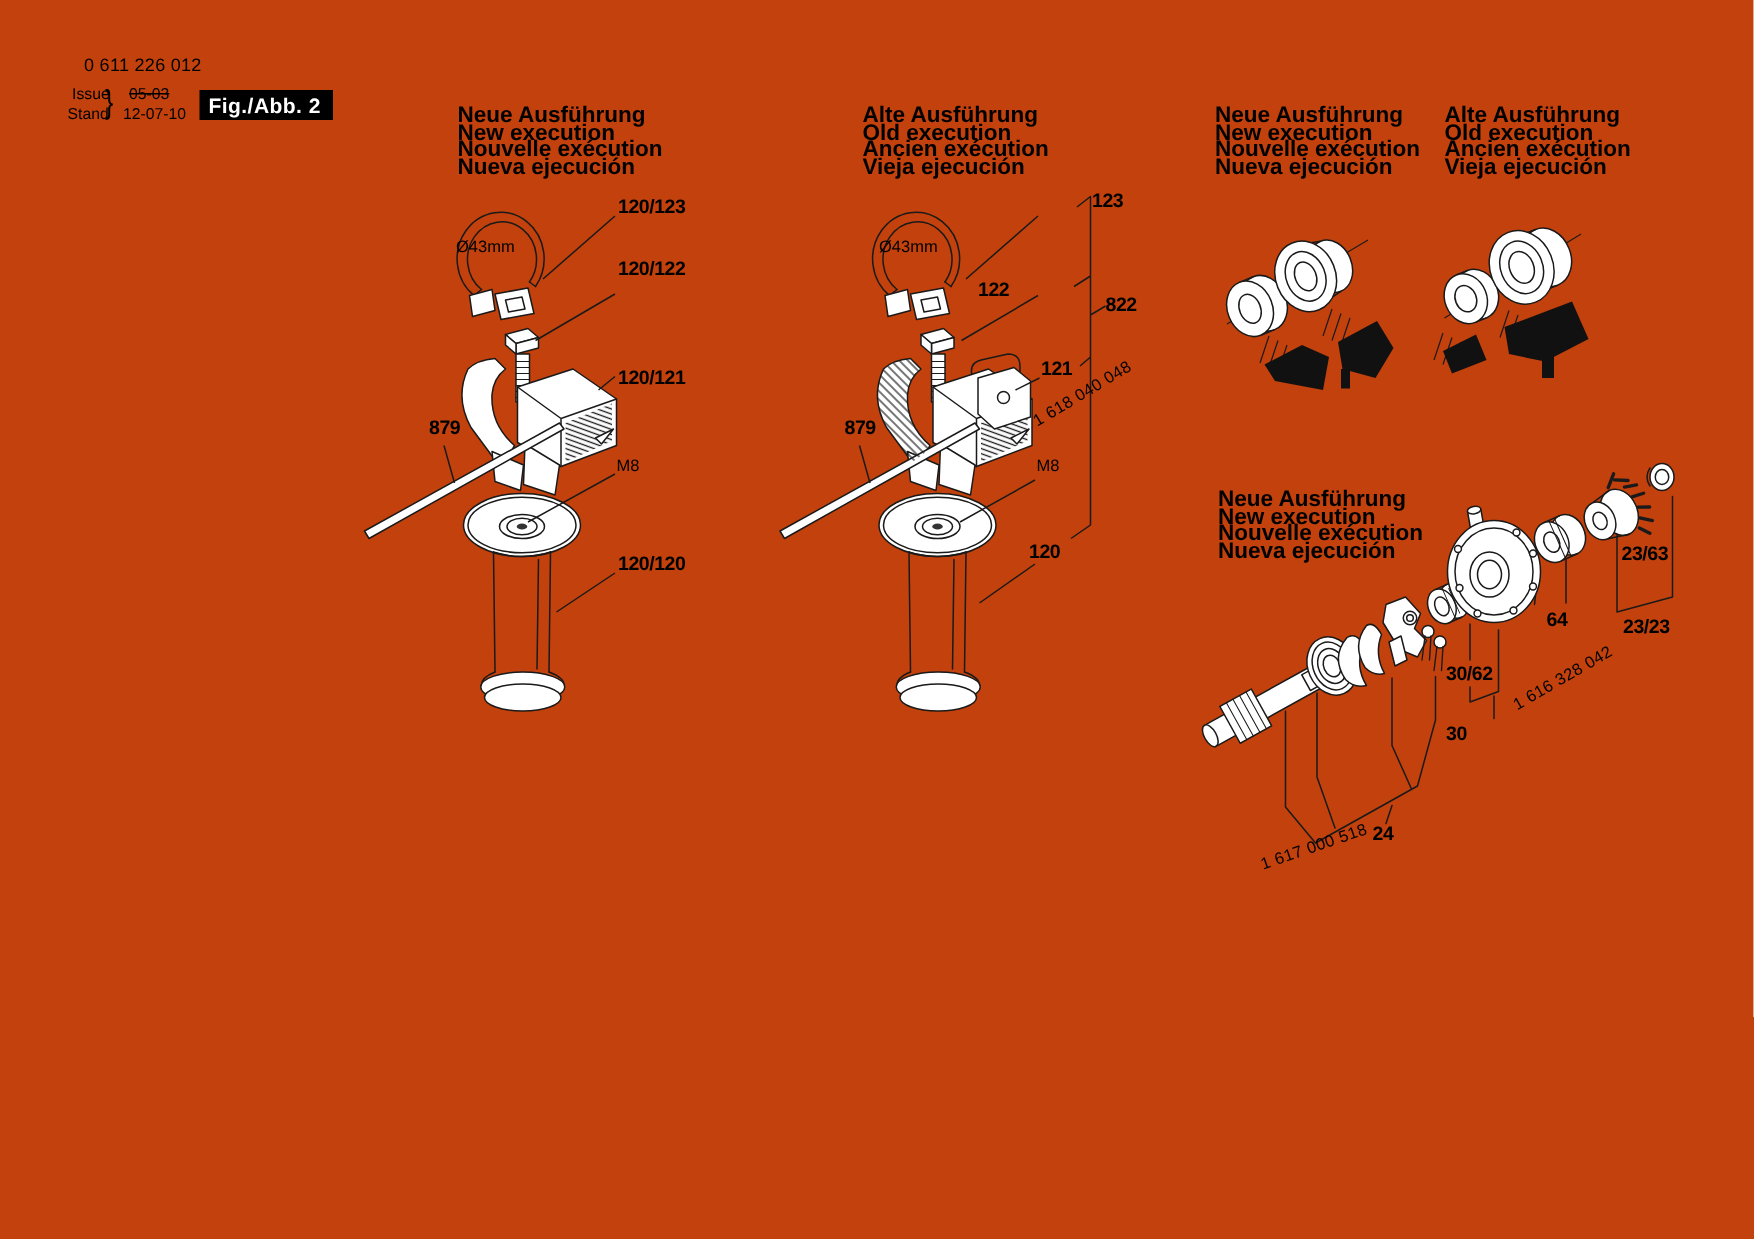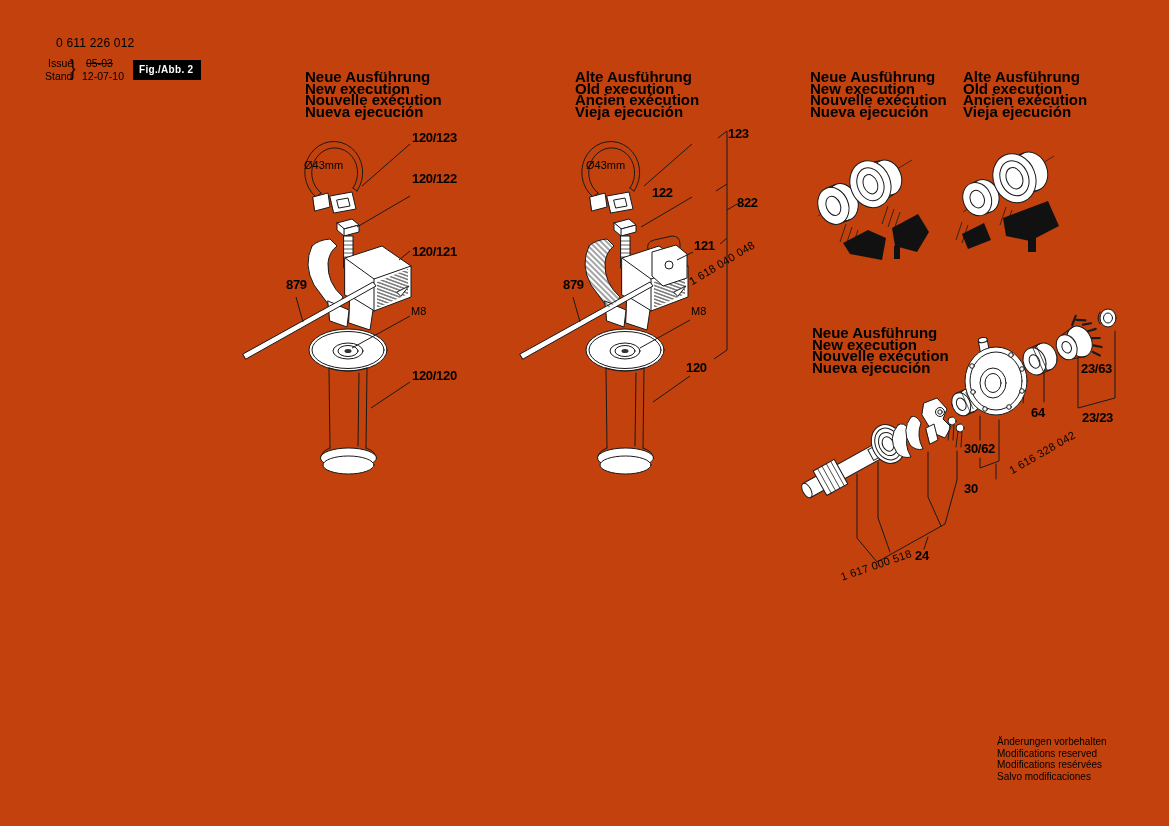--- a/index.html
+++ b/index.html
@@ -7,21 +7,21 @@
         font-family:"Liberation Sans",sans-serif;overflow:hidden}
   .abs{position:absolute;white-space:nowrap}
   .callout{font-weight:bold;font-size:13px;letter-spacing:-0.3px}
   .smalllbl{font-size:11px}
   .hdr{font-weight:bold;font-size:15px;line-height:11.5px}
   .meta{font-size:10.5px;line-height:11px}
   .pn{font-size:12px;letter-spacing:0.2px}
   .rot{font-size:11px;transform-origin:left center;letter-spacing:0.3px}
   .strike{text-decoration:line-through}
   .brace{font-size:22px;line-height:22px;transform:scaleX(0.75);transform-origin:left top;font-weight:400}
-  .figbox{background:#000;color:#fff;font-weight:bold;font-size:10px;line-height:20px;
+  .figbox{background:#000;color:#fff;font-weight:bold;font-size:14px;line-height:20px;
           height:20px;padding:0 8px 0 6px;letter-spacing:0.3px}
   .footer{font-size:10px;line-height:11.5px}
   svg.art{position:absolute;left:0;top:0}
 </style>
 </head>
 <body>
 
 <div class="page">
 
   <svg class="art" width="1169" height="826" viewBox="0 0 1169 826">
@@ -286,20 +286,14 @@
 
   <div class="abs callout" style="left:1081px;top:361px">23/63</div>
   <div class="abs callout" style="left:1031px;top:405px">64</div>
   <div class="abs callout" style="left:1082px;top:410px">23/23</div>
   <div class="abs callout" style="left:964px;top:441px">30/62</div>
   <div class="abs callout" style="left:964px;top:481px">30</div>
   <div class="abs rot" style="left:1010px;top:465px;transform:rotate(-30deg)">1 616 328 042</div>
   <div class="abs rot" style="left:841px;top:571px;transform:rotate(-19deg)">1 617 000 518</div>
   <div class="abs callout" style="left:915px;top:548px">24</div>
 
-  <div class="abs footer" style="left:997px;top:736px">
-    <div>Änderungen vorbehalten</div>
-    <div>Modifications reserved</div>
-    <div>Modifications resérvées</div>
-    <div>Salvo modificaciones</div>
-  </div>
 
 </div>
 
 </body></html>

